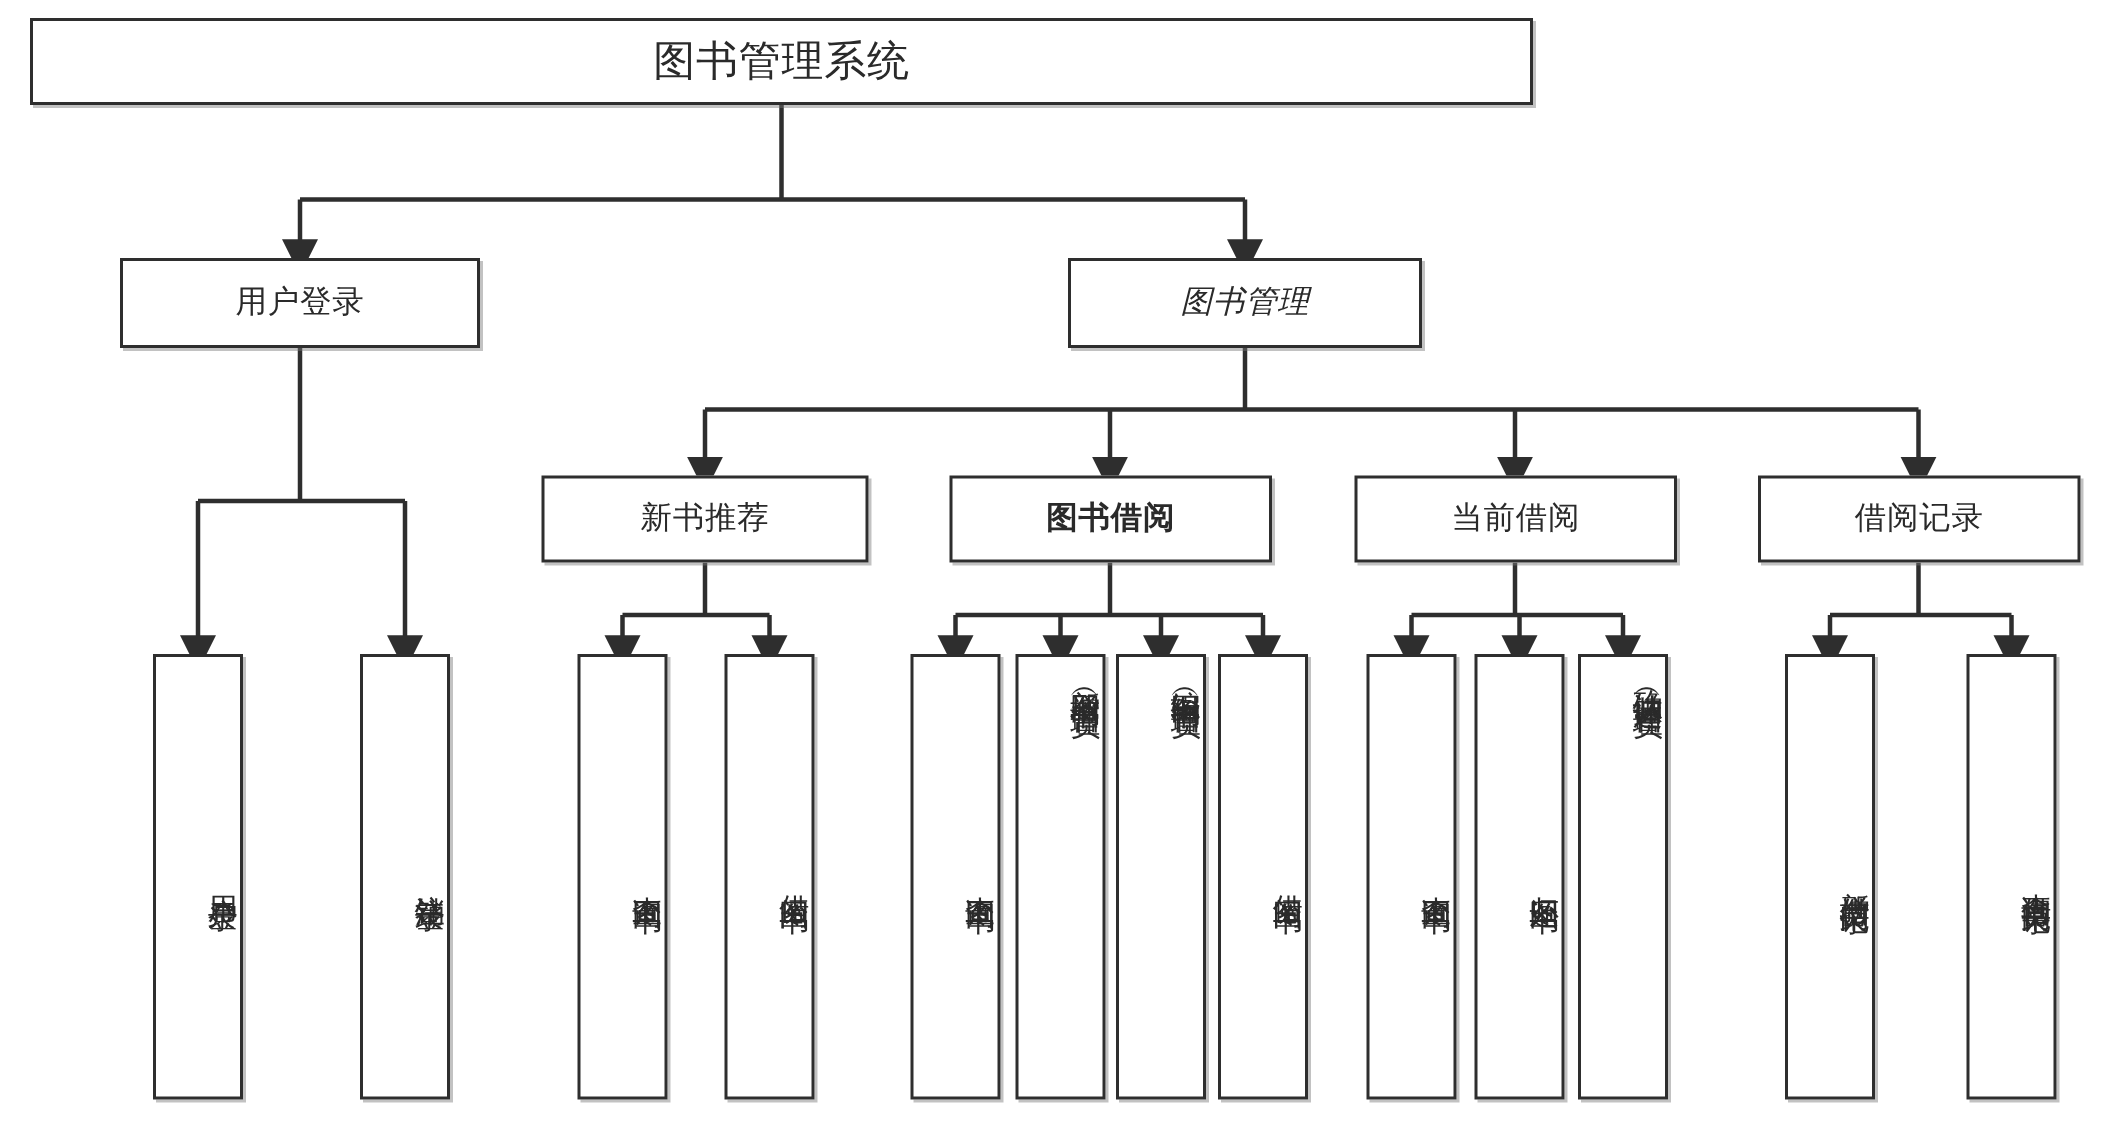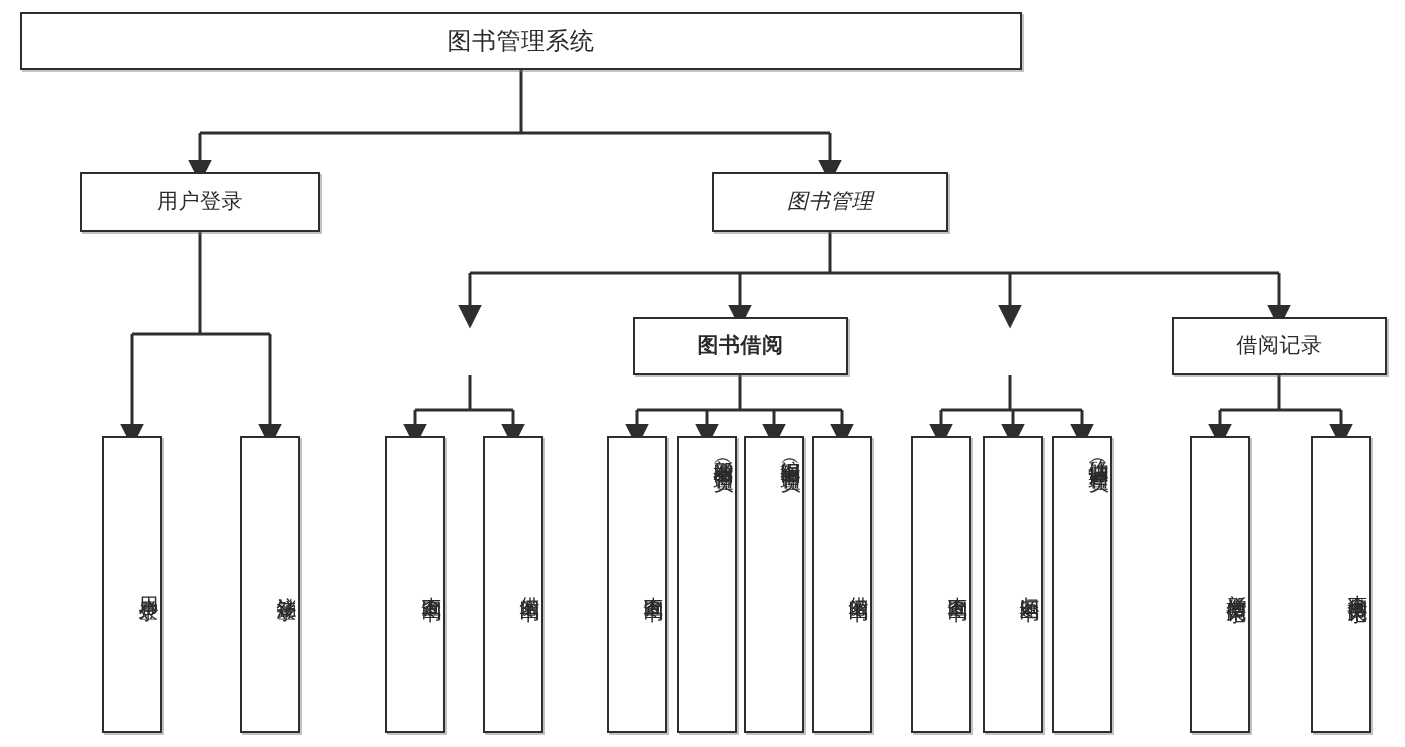--- a/index.html
+++ b/index.html
@@ -37,21 +37,21 @@
     color: #2a2a2a;
     line-height: 1.12;
     text-align: center;
     white-space: nowrap;
     letter-spacing: 0.5px;
   }
   .node.horizontal .label {
     font-size: 21px;
   }
   .node.root .label {
-    font-size: 24px;
+    font-size: 28px;
   }
   .node.vertical {
     align-items: flex-start;
     padding-top: 6px;
   }
   .node.vertical .label {
     writing-mode: vertical-rl;
     text-orientation: upright;
     font-size: 20px;
     letter-spacing: 2px;
@@ -133,23 +133,29 @@
     <span class="label">图书管理系统</span>
   </div>
 
   <div class="node horizontal" style="left:80px; top:172px; width:240px; height:60px;">
     <span class="label">用户登录</span>
   </div>
   <div class="node horizontal" style="left:712px; top:172px; width:236px; height:60px;font-style:italic;">
     <span class="label">图书管理</span>
   </div>
 
+  <div class="node horizontal" style="left:361px; top:317px; width:218px; height:58px;">
+    <span class="label">新书推荐</span>
+  </div>
   <div class="node horizontal" style="left:633px; top:317px; width:215px; height:58px;font-weight:bold;">
     <span class="label">图书借阅</span>
   </div>
+  <div class="node horizontal" style="left:903px; top:317px; width:215px; height:58px;">
+    <span class="label">当前借阅</span>
+  </div>
   <div class="node horizontal" style="left:1172px; top:317px; width:215px; height:58px;">
     <span class="label">借阅记录</span>
   </div>
 
   <div class="node vertical centered" style="left:102px; top:436px; width:60px; height:297px;">
     <span class="label">用户登录</span>
   </div>
   <div class="node vertical centered" style="left:240px; top:436px; width:60px; height:297px;">
     <span class="label">注销登录</span>
   </div>

